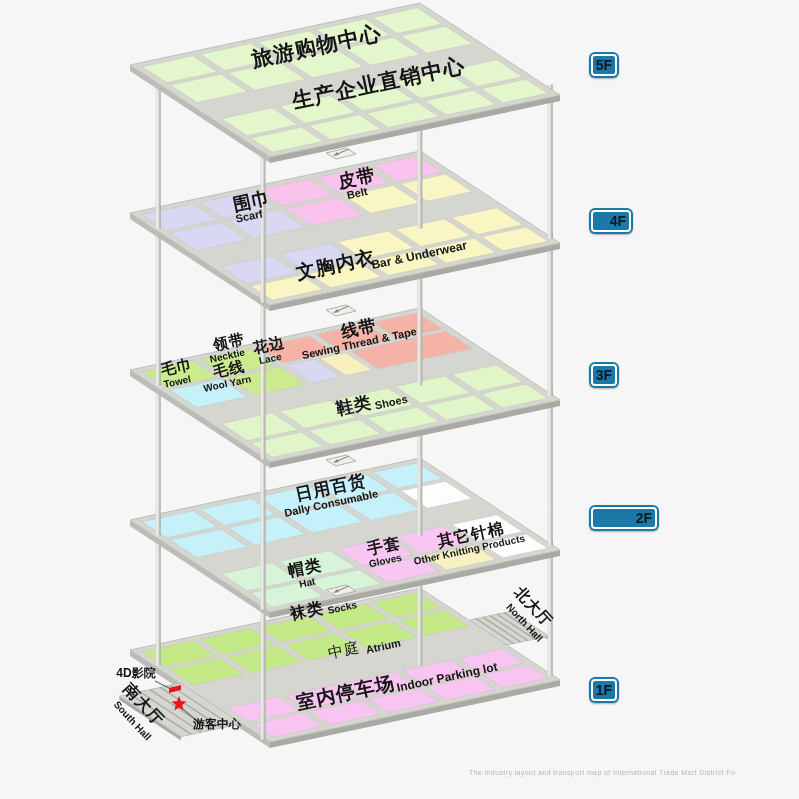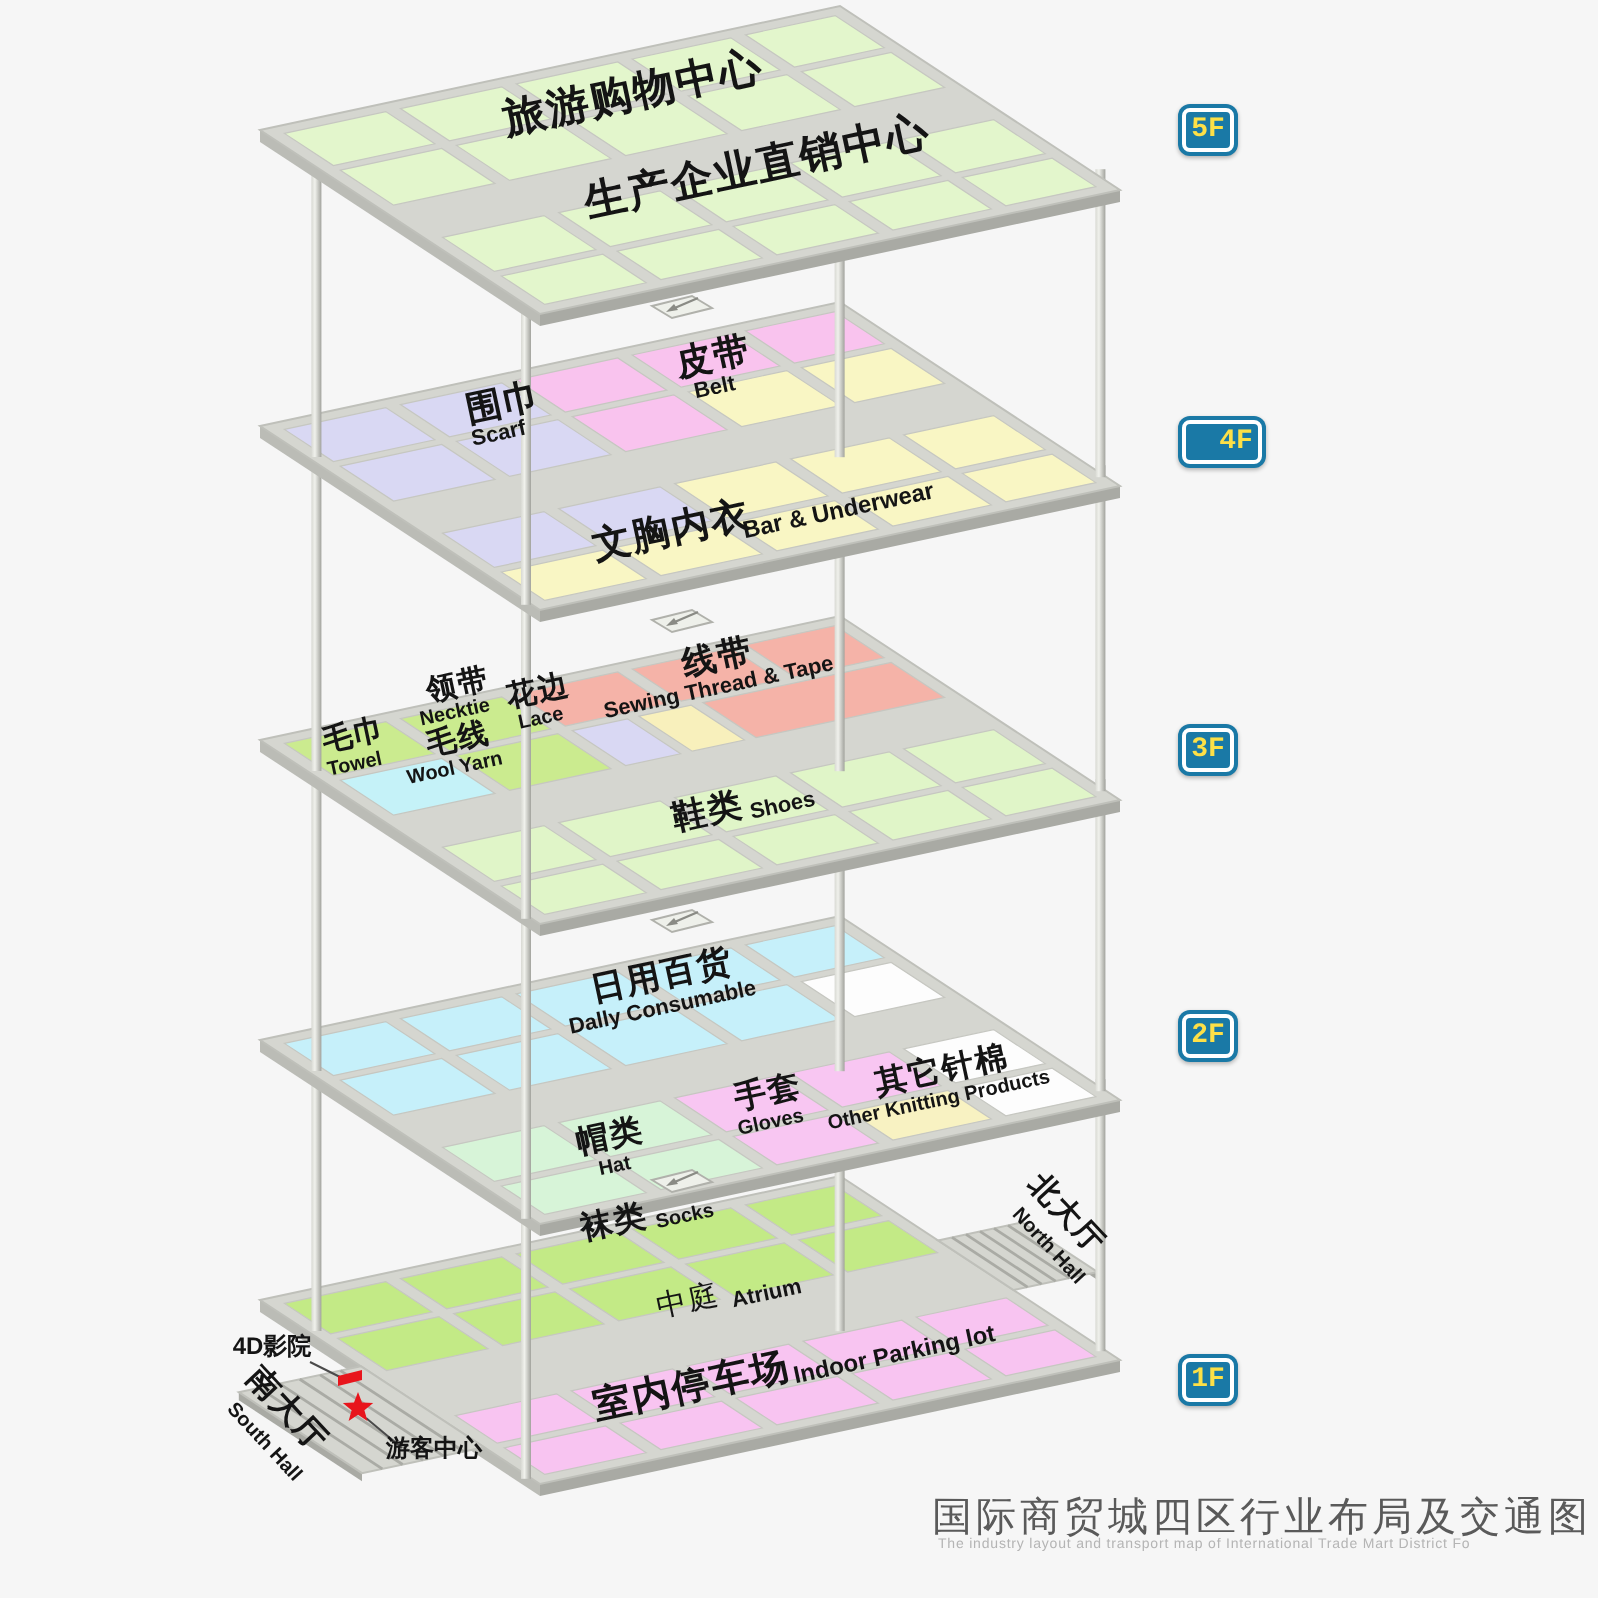--- a/index.html
+++ b/index.html
@@ -12,22 +12,22 @@
   svg{position:absolute;left:0;top:0;}
   .badge{
     position:absolute;width:30px;height:26px;border-radius:6px;
     display:flex;align-items:center;justify-content:center;
     box-shadow:0 1px 2px rgba(0,0,0,.28);
   }
   .badge::after{
     content:"";position:absolute;inset:2px;border:2px solid #ffffff;border-radius:4px;
   }
   .badge span{
-    color:#fde047;font-weight:bold;font-size:14px;letter-spacing:0;
-    position:relative;z-index:2;font-family:Liberation Mono, monospace;
+    color:#0f172a;font-weight:bold;font-size:14px;letter-spacing:0;
+    position:relative;z-index:2;font-family:Liberation Sans, sans-serif;
   }
   .map-title{
     position:absolute;left:466px;top:745px;white-space:nowrap;
     font-size:20px;letter-spacing:2px;color:#5a5a5a;font-weight:400;
   }
   .map-subtitle{
     position:absolute;left:469px;top:769px;white-space:nowrap;
     font-size:7px;letter-spacing:.4px;color:#b4b4b4;font-weight:400;
   }
 </style>
@@ -274,22 +274,21 @@
 
   <div class="badge" style="left: 589px; top: 52px; background: rgb(26, 121, 166);">
       <span>5F</span>
     </div>
   <div class="badge" style="left: 589px; top: 208px; background: rgb(26, 121, 166); padding-left: 14px;">
       <span>4F</span>
     </div>
   <div class="badge" style="left: 589px; top: 362px; background: rgb(26, 121, 166);">
       <span>3F</span>
     </div>
-  <div class="badge" style="left: 589px; top: 505px; background: rgb(26, 121, 166);">
+  <div class="badge" style="left: 589px; top: 505px; background: rgb(26, 121, 166); padding-left: 40px;">
       <span>2F</span>
     </div>
   <div class="badge" style="left: 589px; top: 677px; background: rgb(26, 121, 166);">
       <span>1F</span>
     </div>
 
-  <div class="map-title">国际商贸城四区行业布局及交通图</div>
   <div class="map-subtitle">The industry layout and transport map of International Trade Mart District Fo</div>
 </div>
 
 </body></html>

